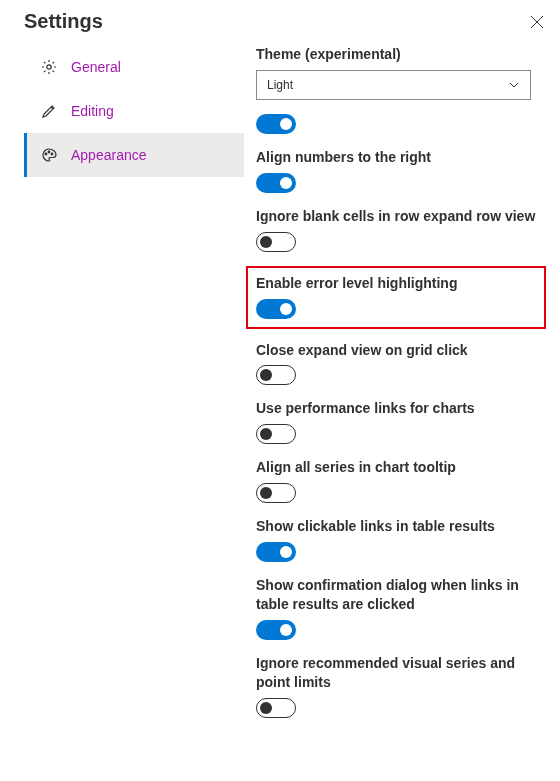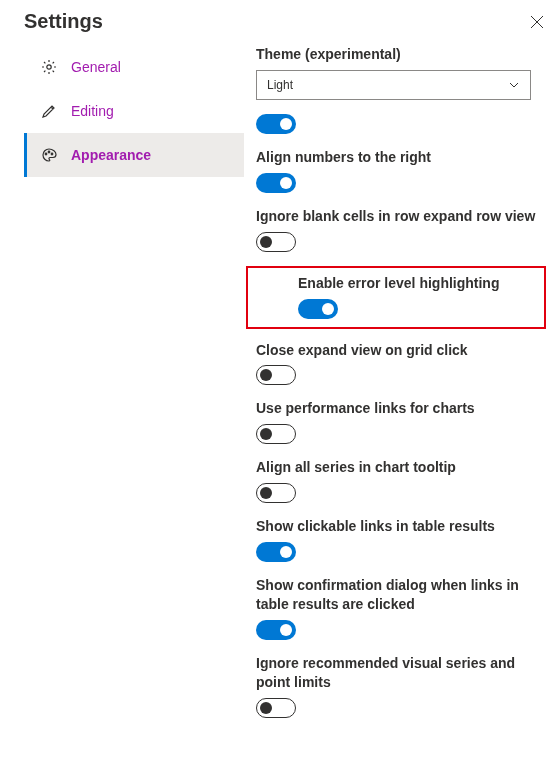--- a/index.html
+++ b/index.html
@@ -58,21 +58,21 @@
     border-left: 3px solid transparent;
   }
   .nav-item .icon {
     width: 16px; height: 16px; flex-shrink: 0;
     stroke: #323130; fill: none; stroke-width: 1.2;
     display: flex; align-items: center; justify-content: center;
   }
   .nav-item.active {
     background: #edebe9;
     border-left: 3px solid #0078d4;
-    font-weight: 700;
+    font-weight: 400;
   }
   .content {
     flex: 1;
     padding: 2px 8px 20px 12px;
     overflow-y: auto;
   }
   .setting {
     margin-bottom: 14px;
   }
   .setting-label {
@@ -109,21 +109,21 @@
   .toggle.on .knob { right: 4px; background:#fff; }
   .toggle.off { background: #fff; border: 1px solid #323130; }
   .toggle.off .knob { left: 3px; top:3px; background:#323130; }
   .highlight {
     border: 2.5px solid #e1000f;
     padding: 6px 8px 8px 8px;
     margin-left: -10px;
     margin-right: -4px;
     margin-bottom: 12px;
   }
-  .highlight .setting { margin-bottom: 0; margin-left: 42px; }
+  .highlight .setting { margin-bottom: 0; }
 </style>
 </head>
 <body>
 
 <div class="panel">
 
   <div class="header">
     <h1 class="title">Settings</h1>
     <svg class="close-icon" viewBox="0 0 14 14">
       <line x1="1" y1="1" x2="13" y2="13"></line>

